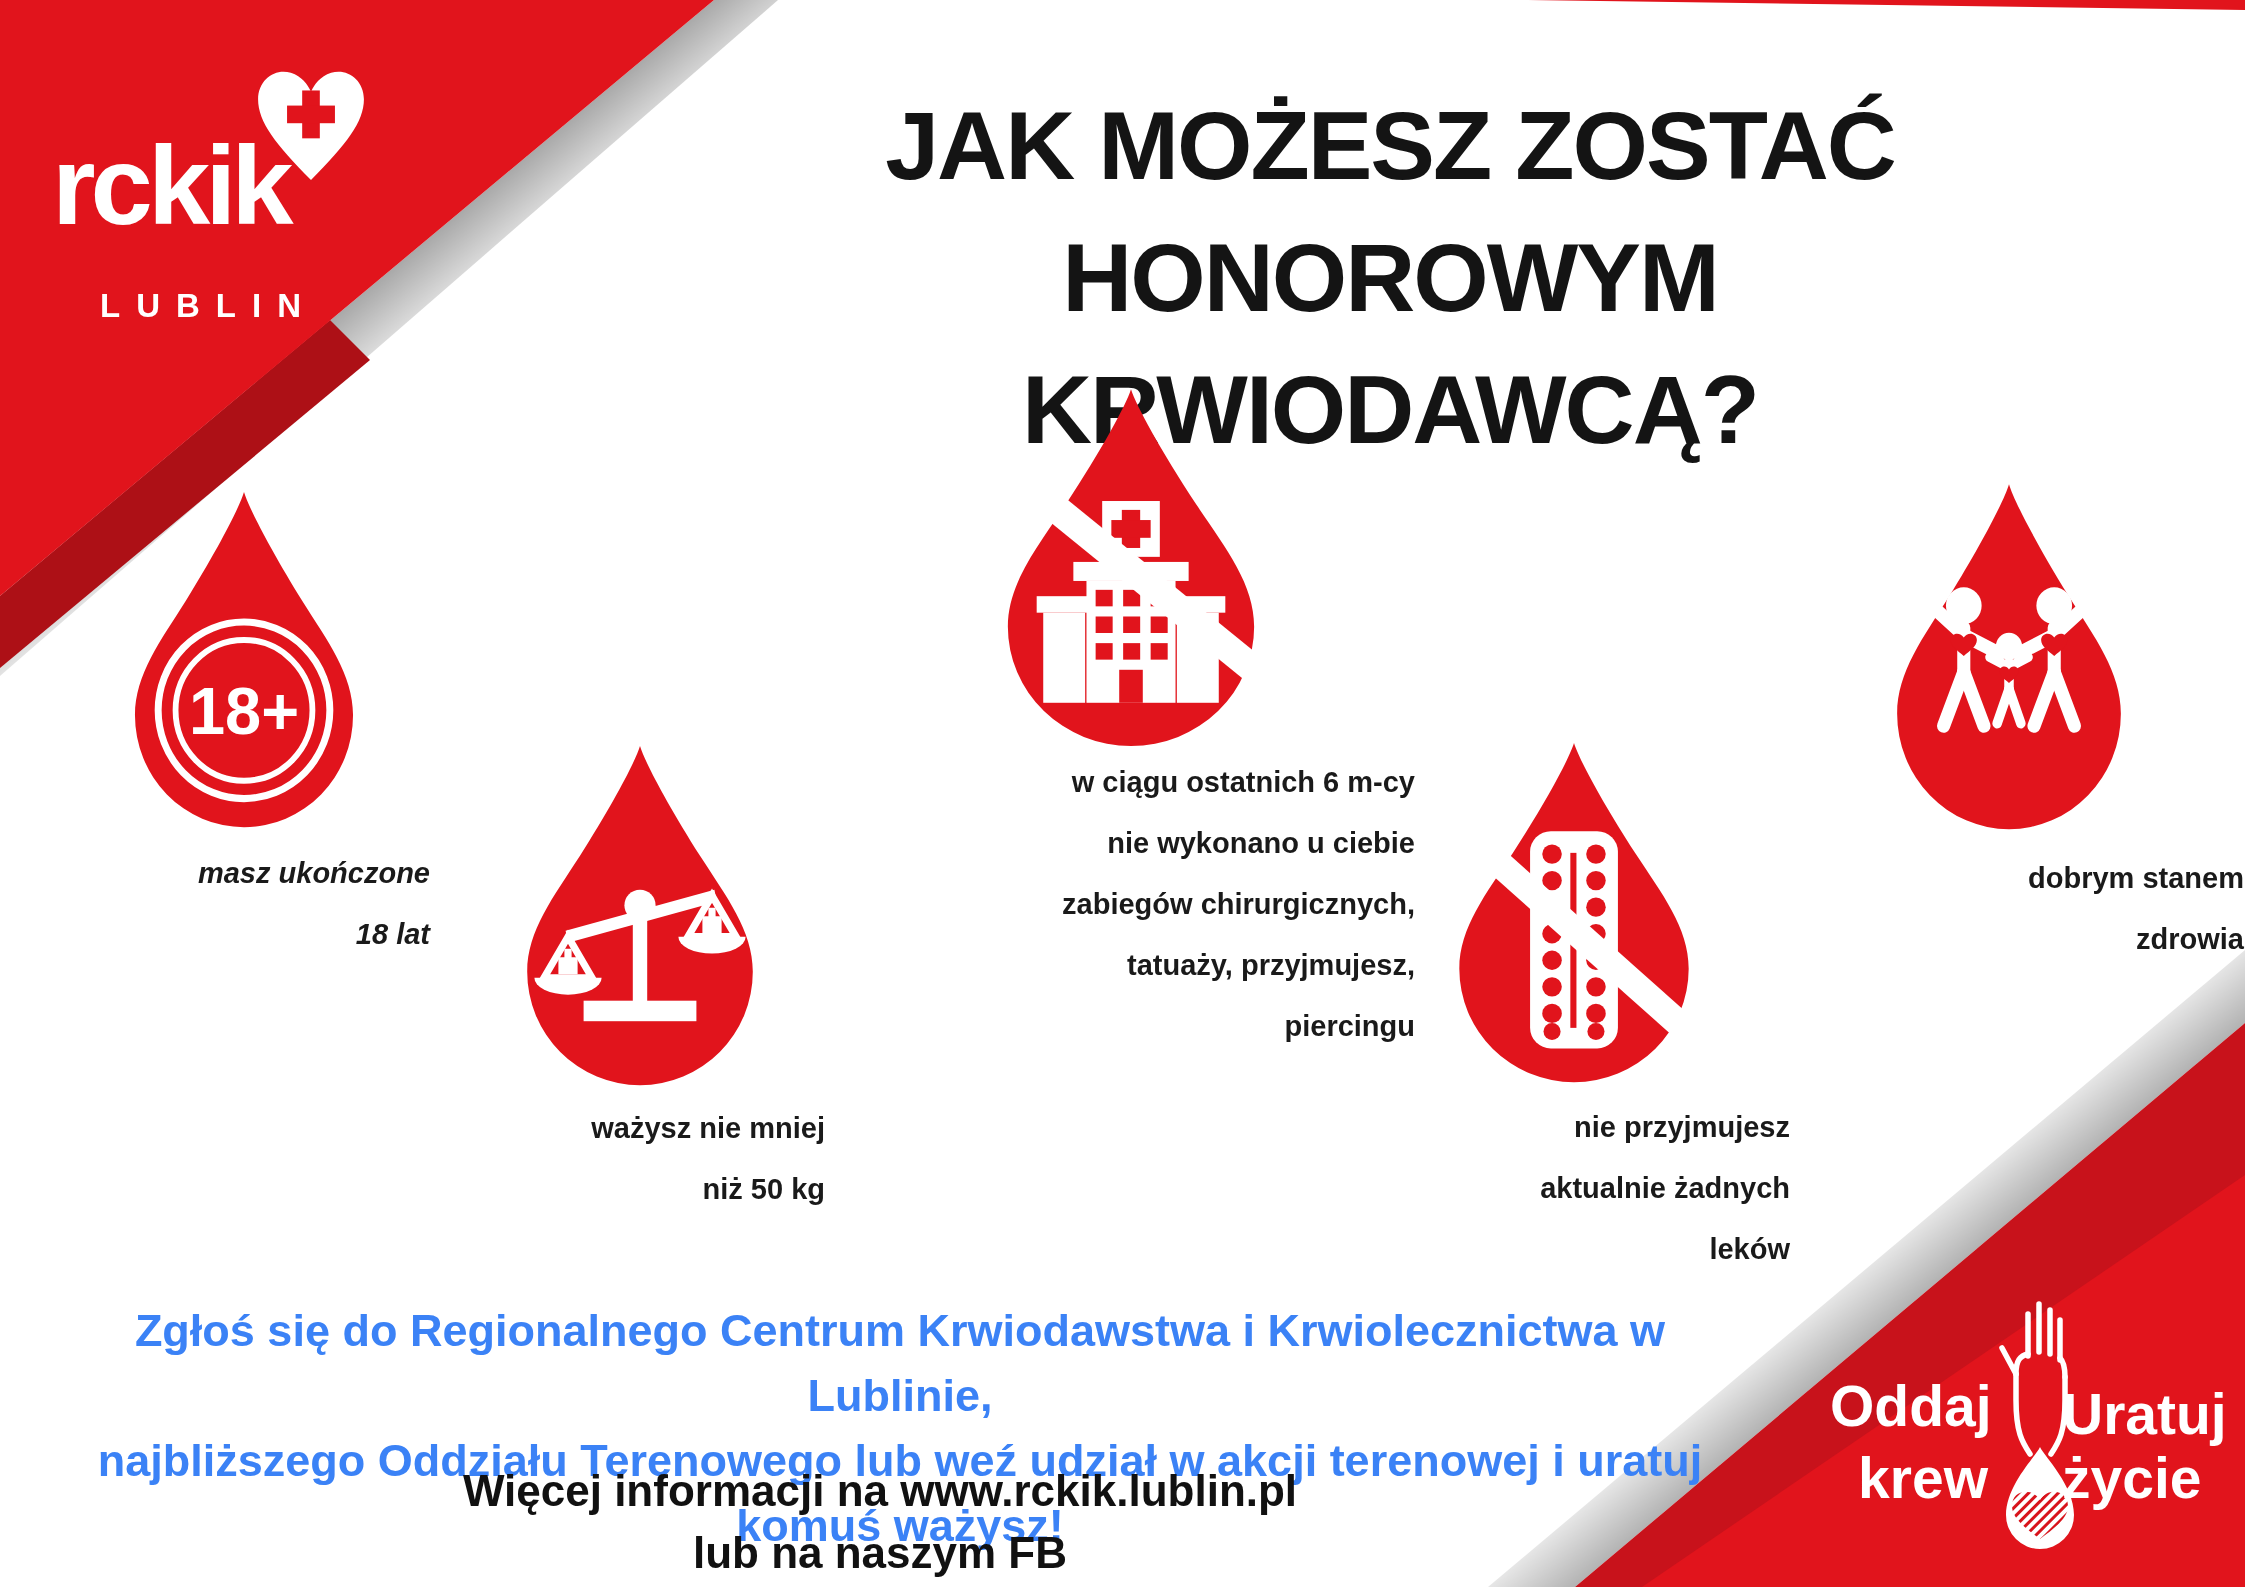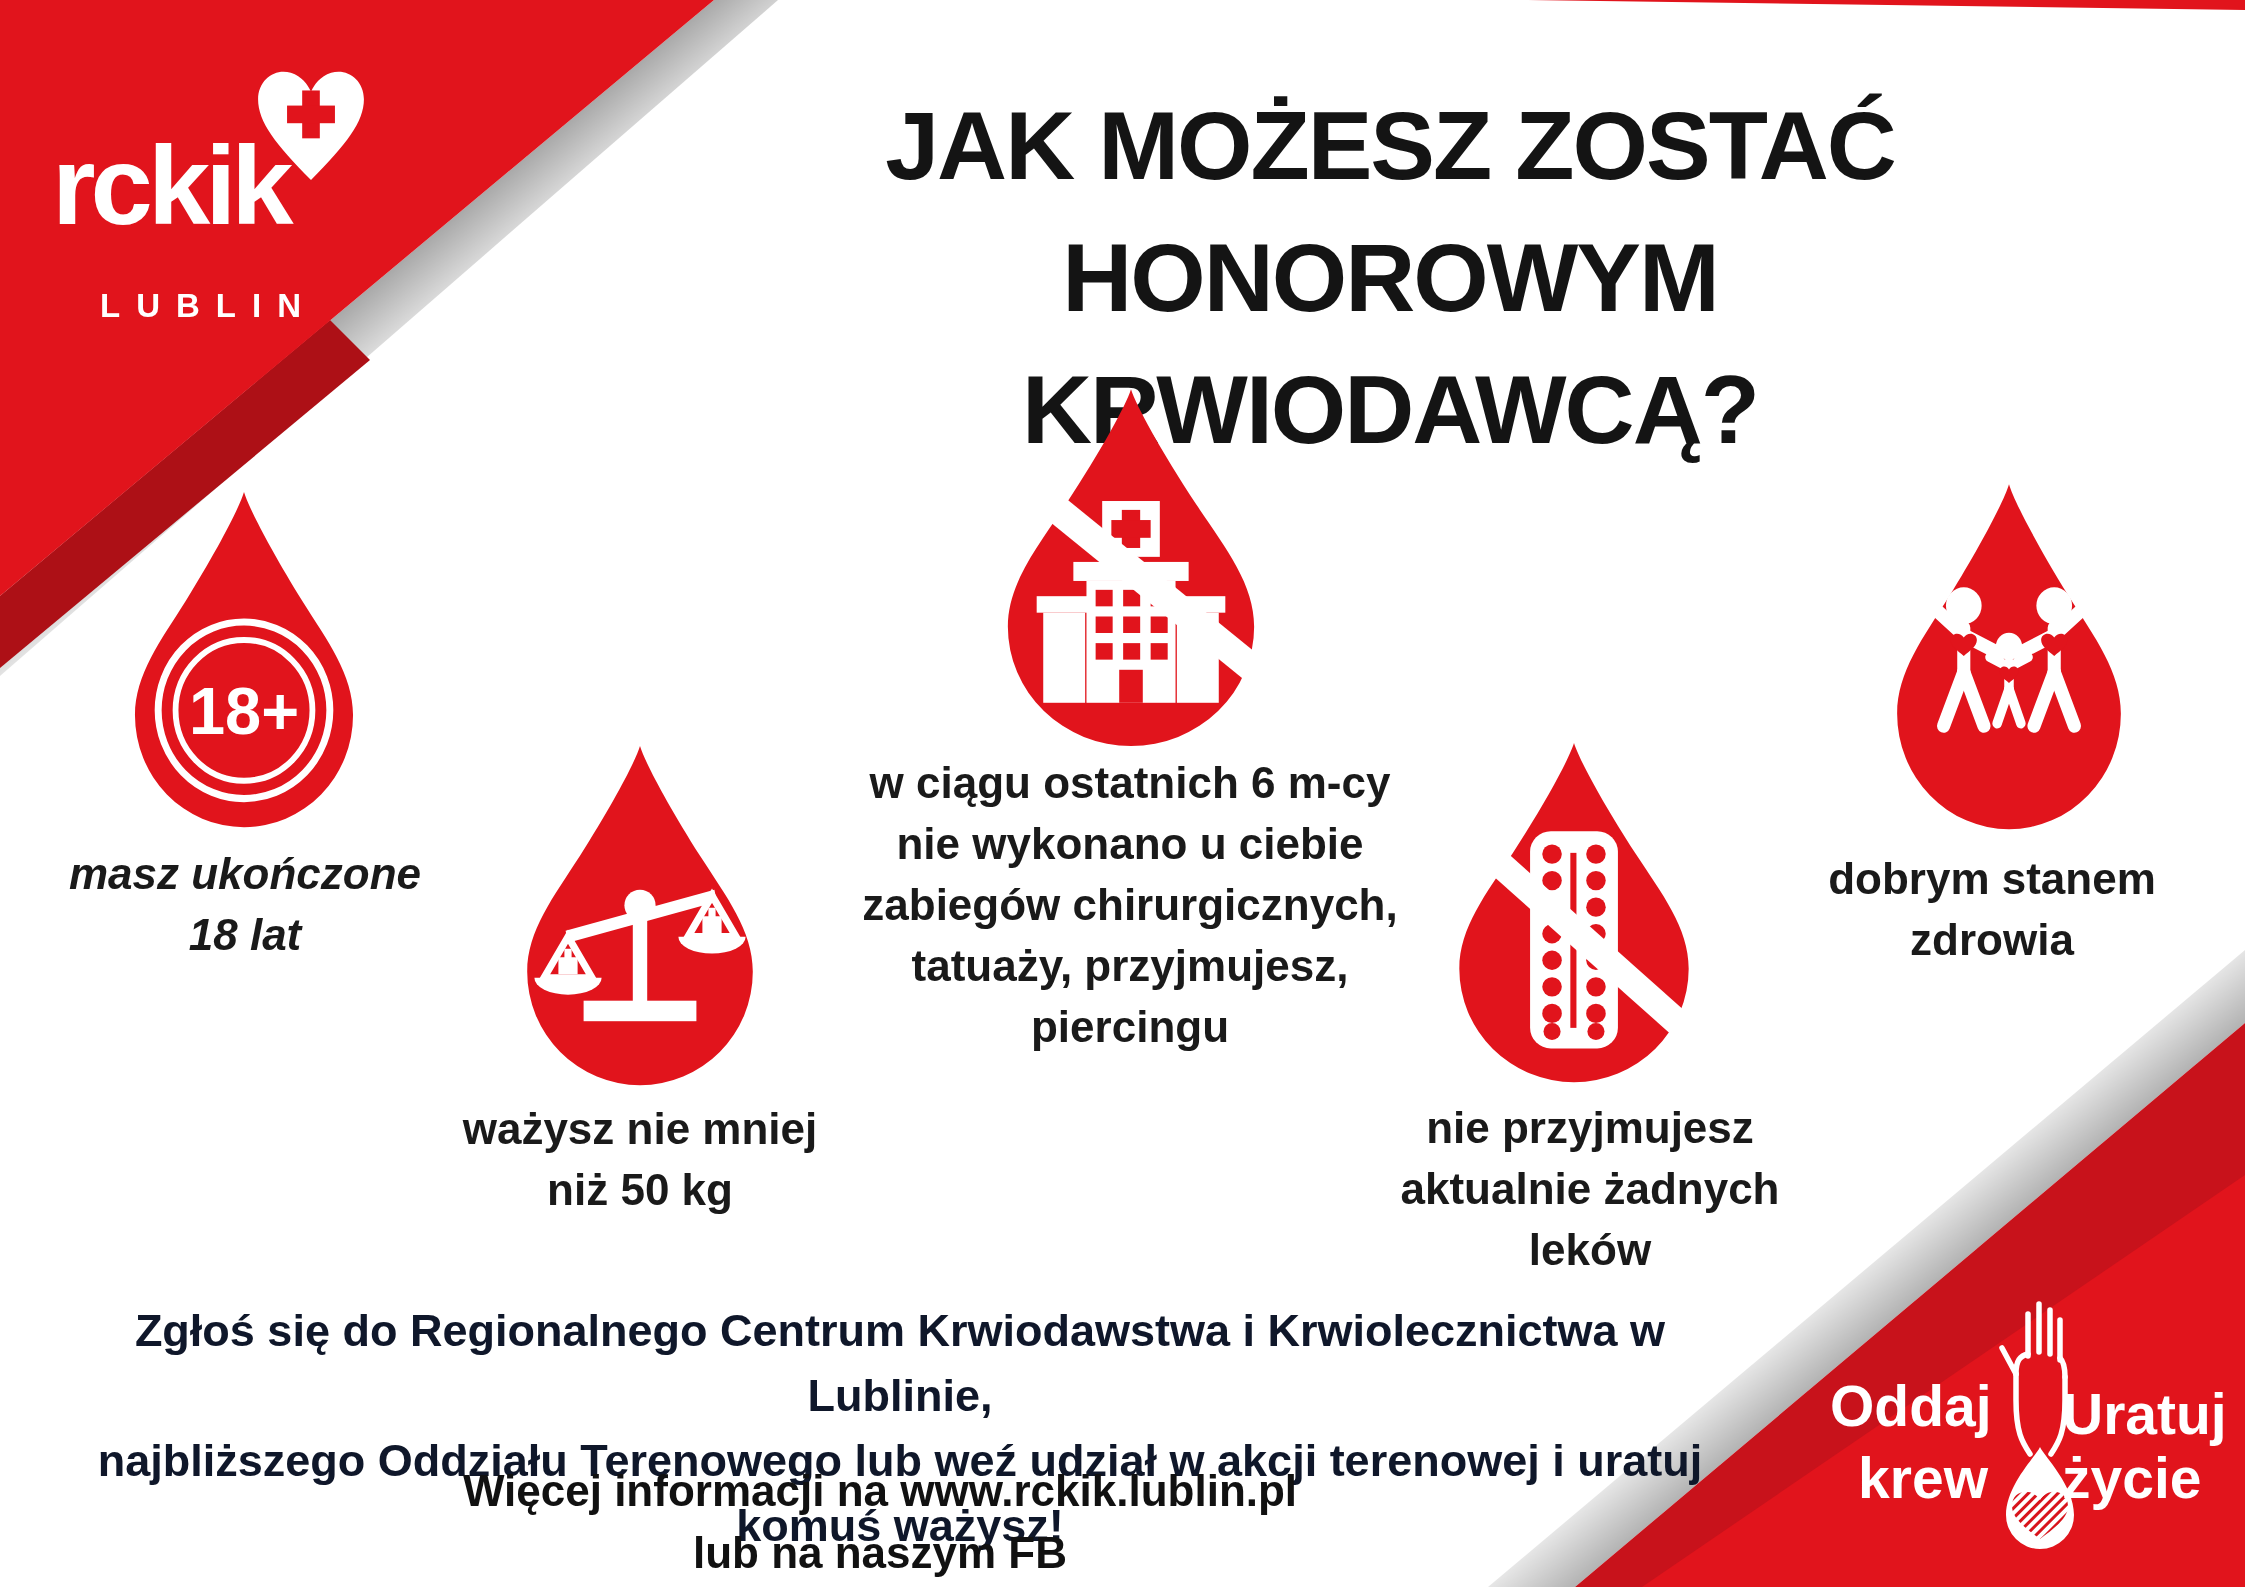--- a/index.html
+++ b/index.html
@@ -12,21 +12,21 @@
 
   .logo-rckik{left:40px;top:108px;width:420px;height:180px;color:#fff;}
   .logo-word{position:absolute;left:12px;top:22px;font-size:112px;font-weight:800;
              letter-spacing:-5px;line-height:1;}
   .logo-heart{position:absolute;left:208px;top:-44px;width:126px;height:126px;}
   .logo-city{position:absolute;left:60px;top:148px;font-size:33px;font-weight:700;letter-spacing:16px;margin-top:31px;}
 
   .title{left:720px;top:80px;width:1340px;text-align:center;color:#141414;
          font-size:97px;font-weight:800;line-height:132px;letter-spacing:-2px;}
 
-  .caption{font-size:44px;font-weight:700;line-height:61px;color:#1a1a1a;text-align:center;}
+  .caption{font-size:29px;font-weight:700;line-height:61px;color:#1a1a1a;text-align:right;}
 
   .cta{left:40px;top:1298px;width:1720px;text-align:center;font-size:45px;font-weight:700;
        line-height:65px;}
 
   .info{left:350px;top:1460px;width:1060px;text-align:center;color:#111;
         font-size:44px;font-weight:700;line-height:62px;}
 
   .footer-logo{left:1830px;top:1282px;width:415px;height:305px;color:#fff;}
   .fl-word{position:absolute;font-size:57px;font-weight:700;line-height:60px;}
   .fl-left{width:158px;text-align:right;left:0;}
@@ -212,21 +212,21 @@
           <path d="M138 130 c-3 -5 -11 -4 -11 2 c0 5 6 9 11 13 c5 -4 11 -8 11 -13 c0 -6 -8 -7 -11 -2 Z"></path>
           <path d="M100 156 c-2 -4 -8 -3 -8 1.5 c0 4 4.5 6.5 8 9.5 c3.5 -3 8 -5.5 8 -9.5 c0 -4.5 -6 -5.5 -8 -1.5 Z"></path>
         </g>
       </svg>
     </div>
     <div class="abs caption" style="left:1740px;top:848px;width:504px;">
       <div>dobrym stanem</div>
       <div>zdrowia</div>
     </div>
 
-    <div class="abs cta" style="color:#0f172a;">
+    <div class="abs cta" style="color:#3b82f6;">
       <div>Zgłoś się do Regionalnego Centrum Krwiodawstwa i Krwiolecznictwa w Lublinie,</div>
       <div>najbliższego Oddziału Terenowego lub weź udział w akcji terenowej i uratuj komuś ważysz!</div>
     </div>
 
     <div class="abs info">
       <div>Więcej informacji na www.rckik.lublin.pl</div>
       <div>lub na naszym FB</div>
     </div>
 
     <div class="abs footer-logo">

